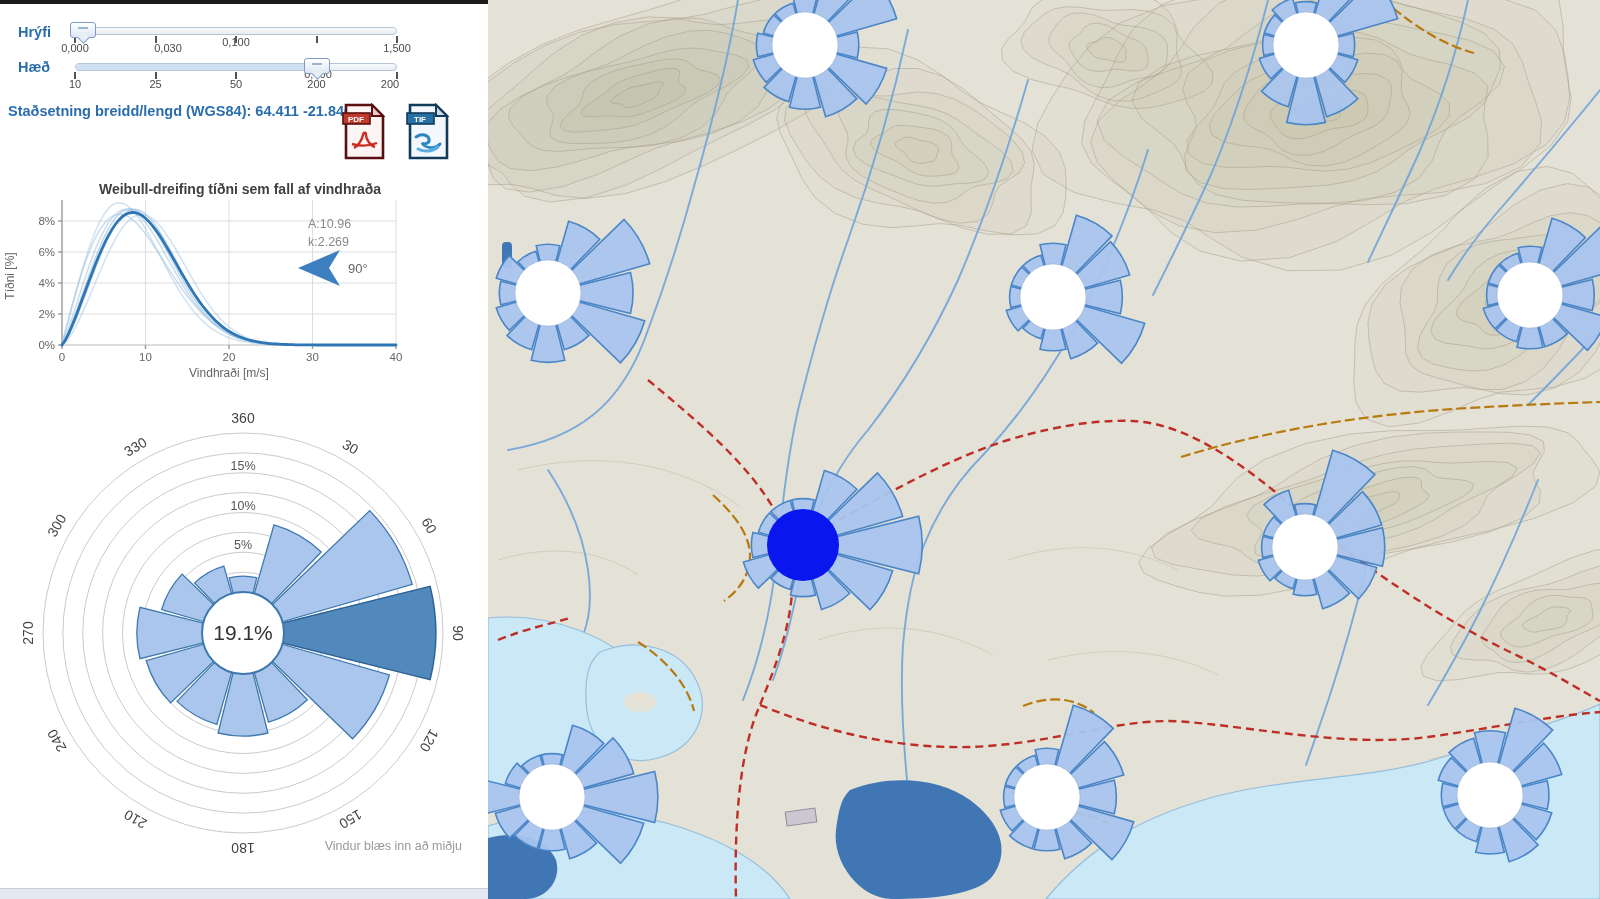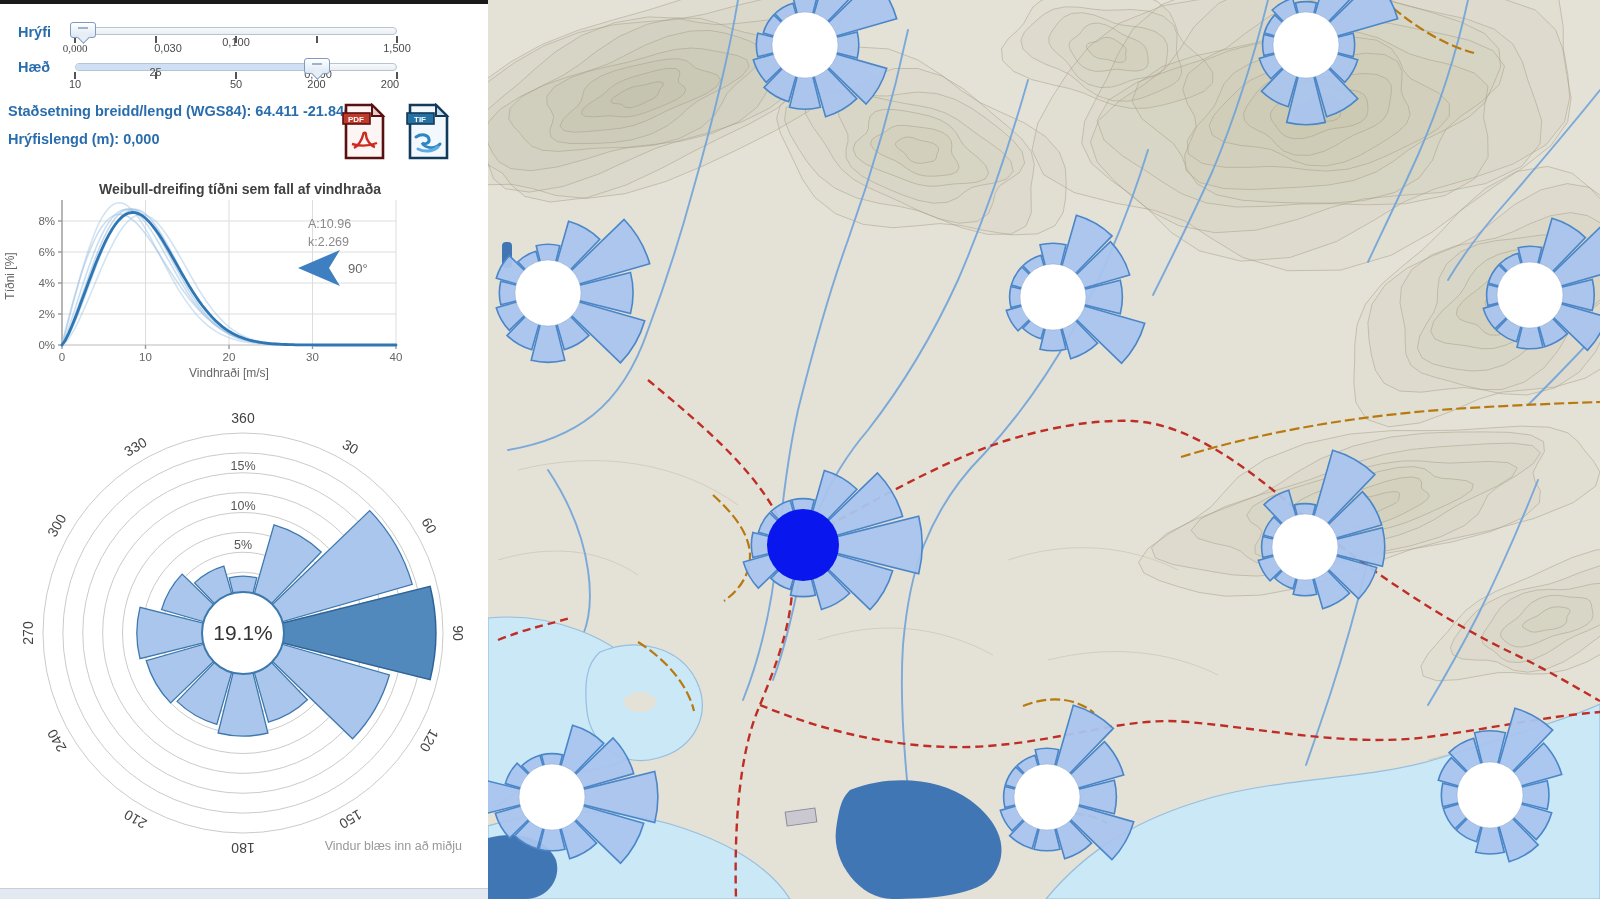--- a/index.html
+++ b/index.html
@@ -43,21 +43,21 @@
 
   <aside class="panel">
     <div class="top-strip"></div>
 
     <div>
       <span class="slider-label" style="top:24px">Hrýfi</span>
       <div class="slider-track" style="top:27px" id="track0"></div>
       <div class="slider-handle" id="handle0" style="top: 22px; left: 70px;"></div>
       <div id="ticks0">
           <div class="tickmark" style="left: 74px; top: 36px;"></div>
-          <div class="ticklabel" style="left: 75px; top: 42px; font-family: Liberation Serif, serif;">0,000</div>
+          <div class="ticklabel" style="left: 75px; top: 42px;">0,000</div>
           <div class="tickmark" style="left: 154.5px; top: 36px;"></div>
           <div class="ticklabel" style="left: 155.5px; top: 42px; padding-left: 25px;">0,030</div>
           <div class="tickmark" style="left: 235px; top: 36px;"></div>
           <div class="ticklabel" style="left: 236px; top: 36px;">0,100</div>
           <div class="tickmark" style="left: 315.5px; top: 36px;"></div>
           <div class="ticklabel" style="left: 318px; top: 42px; margin-top: 26px;">0,400</div>
           <div class="tickmark" style="left: 396px; top: 36px;"></div>
           <div class="ticklabel" style="left: 397px; top: 42px;">1,500</div>
         </div>
     </div>
@@ -65,33 +65,32 @@
     <div>
       <span class="slider-label" style="top:59px">Hæð</span>
       <div class="slider-track" style="top:63px" id="track1">
           <div class="slider-fill" id="fill1" style="width: 75%;"></div>
         </div>
       <div class="slider-handle" id="handle1" style="top: 58px; left: 303.5px;"></div>
       <div id="ticks1">
           <div class="tickmark" style="left: 74px; top: 72px;"></div>
           <div class="ticklabel" style="left: 75px; top: 78px;">10</div>
           <div class="tickmark" style="left: 154.5px; top: 72px;"></div>
-          <div class="ticklabel" style="left: 155.5px; top: 66px;">25</div>
+          <div class="ticklabel" style="left: 155.5px; top: 78px;">25</div>
           <div class="tickmark" style="left: 235px; top: 72px;"></div>
           <div class="ticklabel" style="left: 236px; top: 78px;">50</div>
           <div class="tickmark" style="left: 315.5px; top: 72px;"></div>
           <div class="ticklabel" style="left: 316.5px; top: 78px;">200</div>
           <div class="tickmark" style="left: 396px; top: 72px;"></div>
           <div class="ticklabel" style="left: 390px; top: 78px;">200</div>
         </div>
     </div>
 
     <div class="info-block">
       <div class="info-line">Staðsetning breidd/lengd (WGS84): 64.411 -21.846</div>
-      <div class="info-line">Hrýfislengd (m): 0,000</div>
     </div>
 
     <div class="export-icons">
       <svg width="44" height="57" viewBox="0 0 44 57">
         <path d="M4,2 h26 l11,11 v42 h-37 z" fill="#fdf4f4" stroke="#5a1010" stroke-width="2.6"></path>
         <path d="M30,2 l11,11 h-11 z" fill="#e9c8c8" stroke="#5a1010" stroke-width="2"></path>
         <rect x="1" y="10" width="27" height="11" fill="#c0392b" stroke="#5a1010" stroke-width="1.6"></rect>
         <text x="14" y="19" text-anchor="middle" font-size="8" font-weight="bold" fill="#ffffff">PDF</text>
         <path d="M12,45 c4,-2 8,-8 9,-13 c0.5,-3 3,-3 3,0 c0,5 5,11 9,12" fill="none" stroke="#cc2a1d" stroke-width="2.4"></path>
         <path d="M10,41 c7,2 17,2 25,-1" fill="none" stroke="#cc2a1d" stroke-width="2.4"></path>

